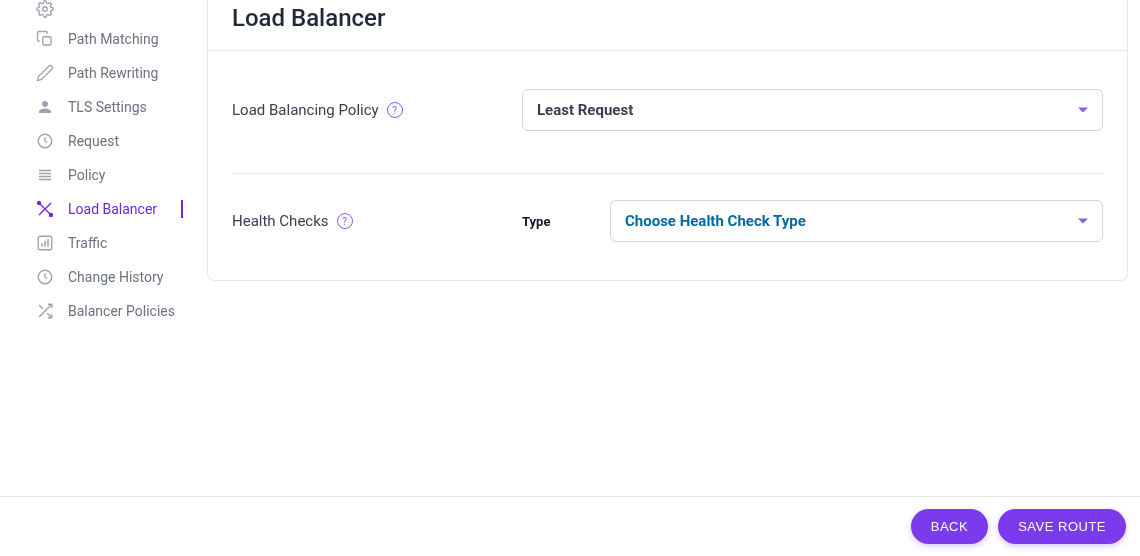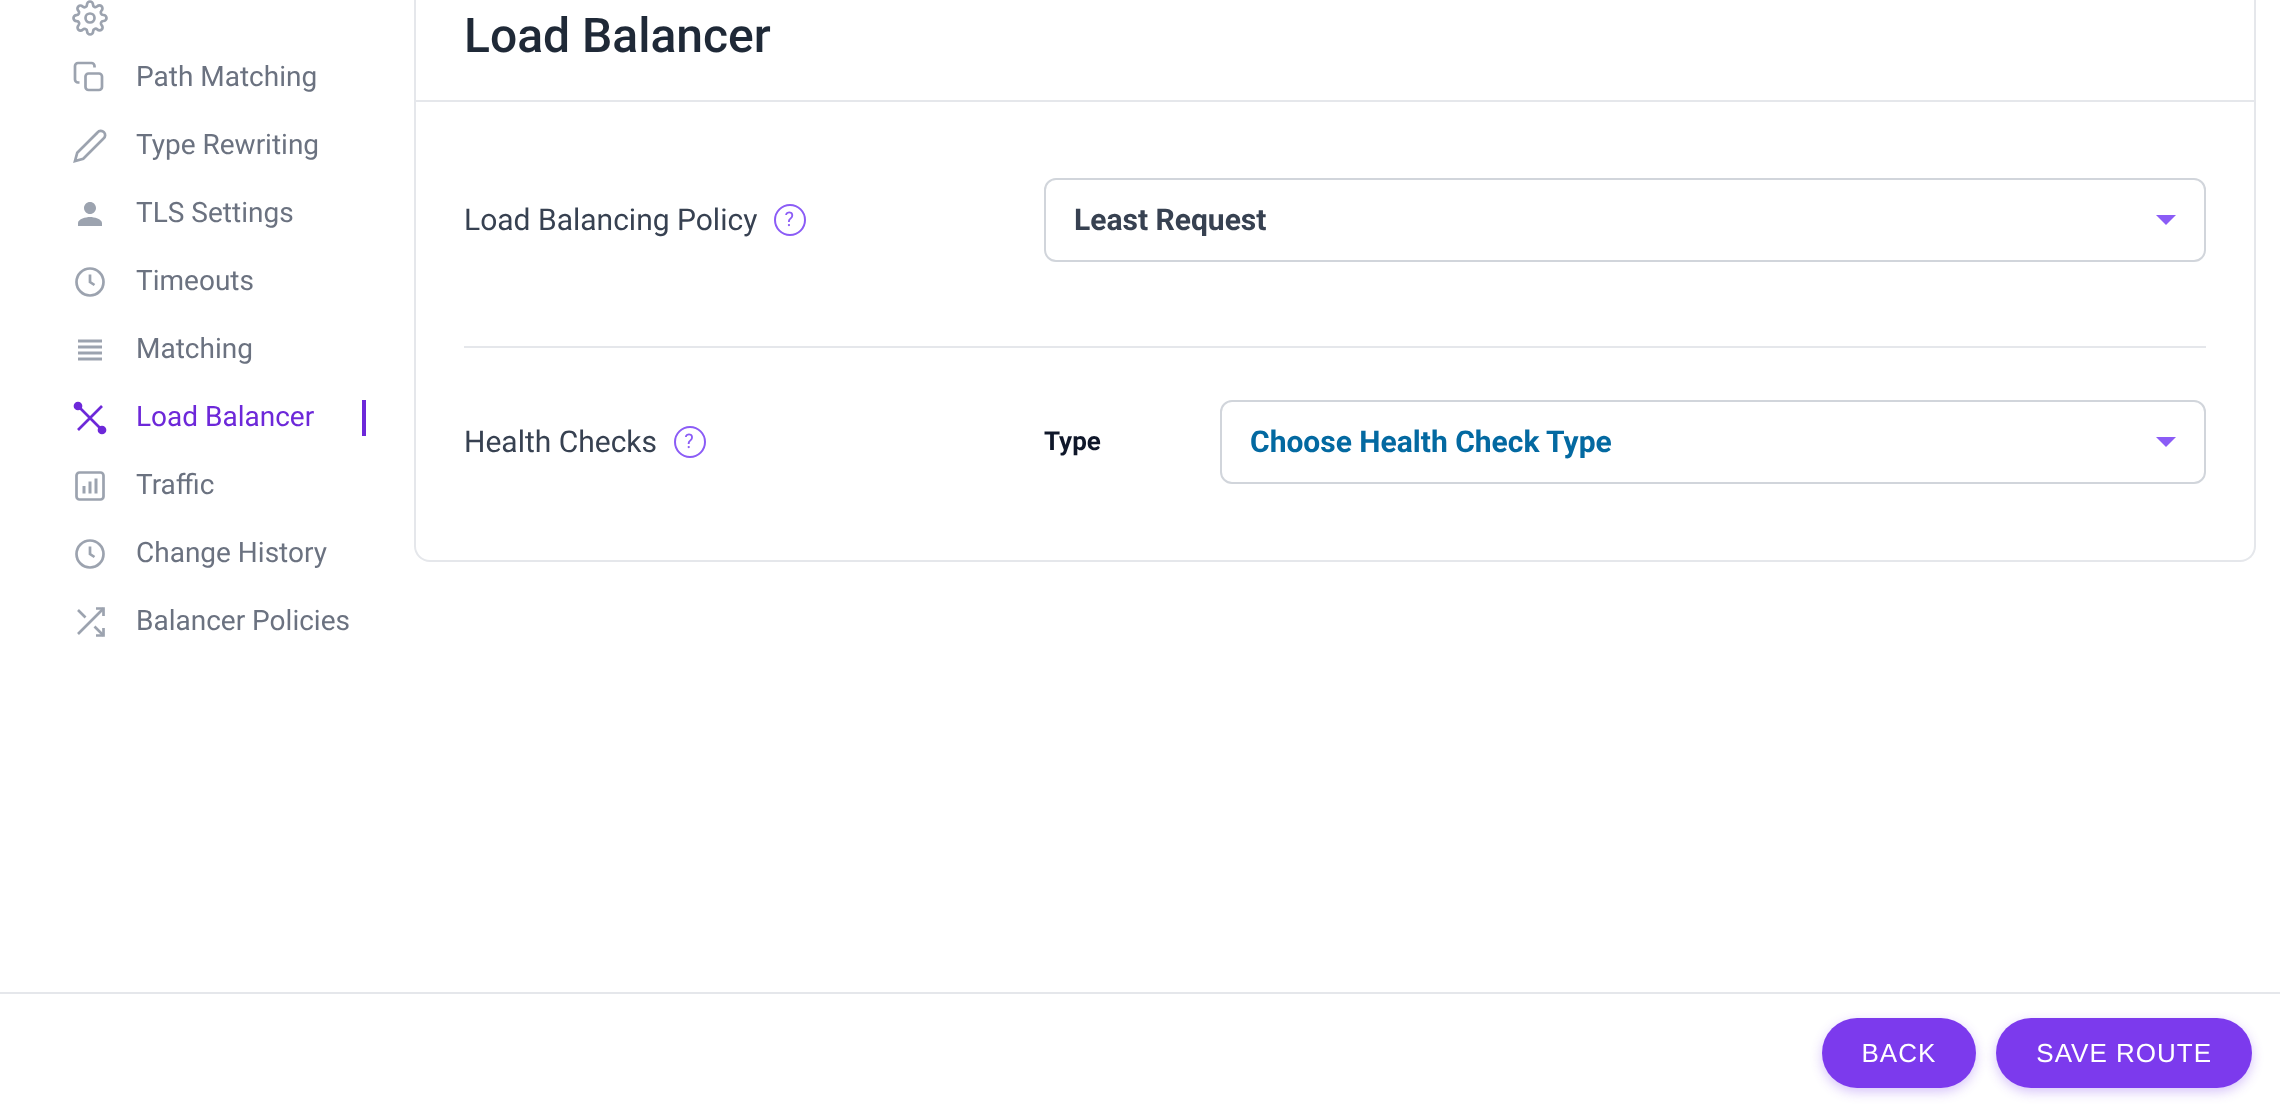--- a/index.html
+++ b/index.html
@@ -203,52 +203,52 @@
       </span>
       <span>Path Matching</span>
     </div>
 
     <div class="sidebar-item">
       <span class="icon">
         <svg width="18" height="18" viewBox="0 0 24 24" fill="none" stroke="currentColor" stroke-width="1.8">
             <path d="M17 3a2.85 2.85 0 1 1 4 4L7.5 20.5 2 22l1.5-5.5L17 3z"></path>
           </svg>
       </span>
-      <span>Type Rewriting</span>
+      <span>Path Rewriting</span>
     </div>
 
     <div class="sidebar-item">
       <span class="icon">
         <svg width="18" height="18" viewBox="0 0 24 24" fill="currentColor">
             <path d="M12 12c2.21 0 4-1.79 4-4s-1.79-4-4-4-4 1.79-4 4 1.79 4 4 4zm0 2c-2.67 0-8 1.34-8 4v2h16v-2c0-2.66-5.33-4-8-4z"></path>
           </svg>
       </span>
       <span>TLS Settings</span>
     </div>
 
     <div class="sidebar-item">
       <span class="icon">
         <svg width="18" height="18" viewBox="0 0 24 24" fill="none" stroke="currentColor" stroke-width="1.8">
             <circle cx="12" cy="12" r="9"></circle>
             <polyline points="12,7 12,12 15,14"></polyline>
           </svg>
       </span>
-      <span>Timeouts</span>
+      <span>Request</span>
     </div>
 
     <div class="sidebar-item">
       <span class="icon">
         <svg width="18" height="18" viewBox="0 0 24 24" fill="none" stroke="currentColor" stroke-width="2">
             <line x1="4" y1="6" x2="20" y2="6"></line>
             <line x1="4" y1="10" x2="20" y2="10"></line>
             <line x1="4" y1="14" x2="20" y2="14"></line>
             <line x1="4" y1="18" x2="20" y2="18"></line>
           </svg>
       </span>
-      <span>Matching</span>
+      <span>Policy</span>
     </div>
 
     <div class="sidebar-item active">
       <span class="icon">
         <svg width="18" height="18" viewBox="0 0 24 24" fill="none" stroke="currentColor" stroke-width="1.8">
             <path d="M4 20 L20 4 M4 4 L20 20"></path>
             <circle cx="4" cy="4" r="2" fill="currentColor"></circle>
             <circle cx="20" cy="20" r="2" fill="currentColor"></circle>
           </svg>
       </span>

